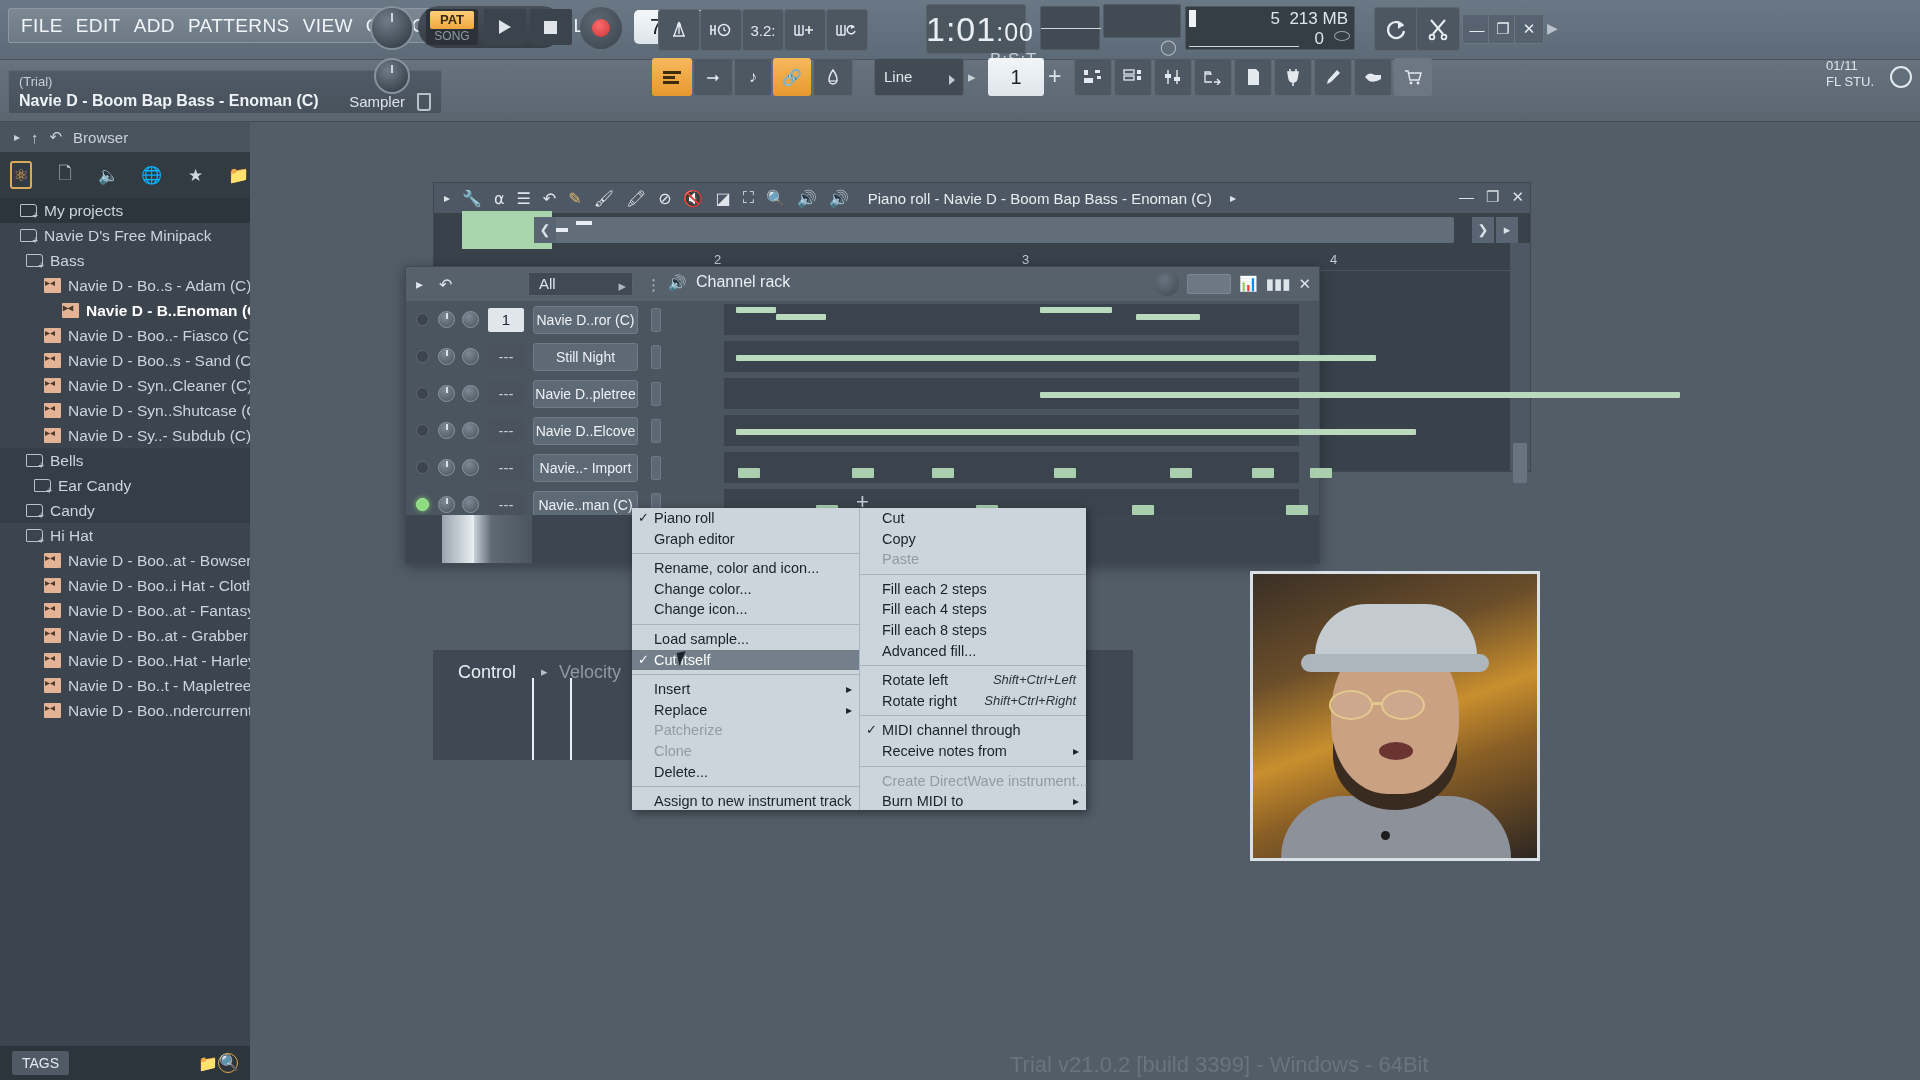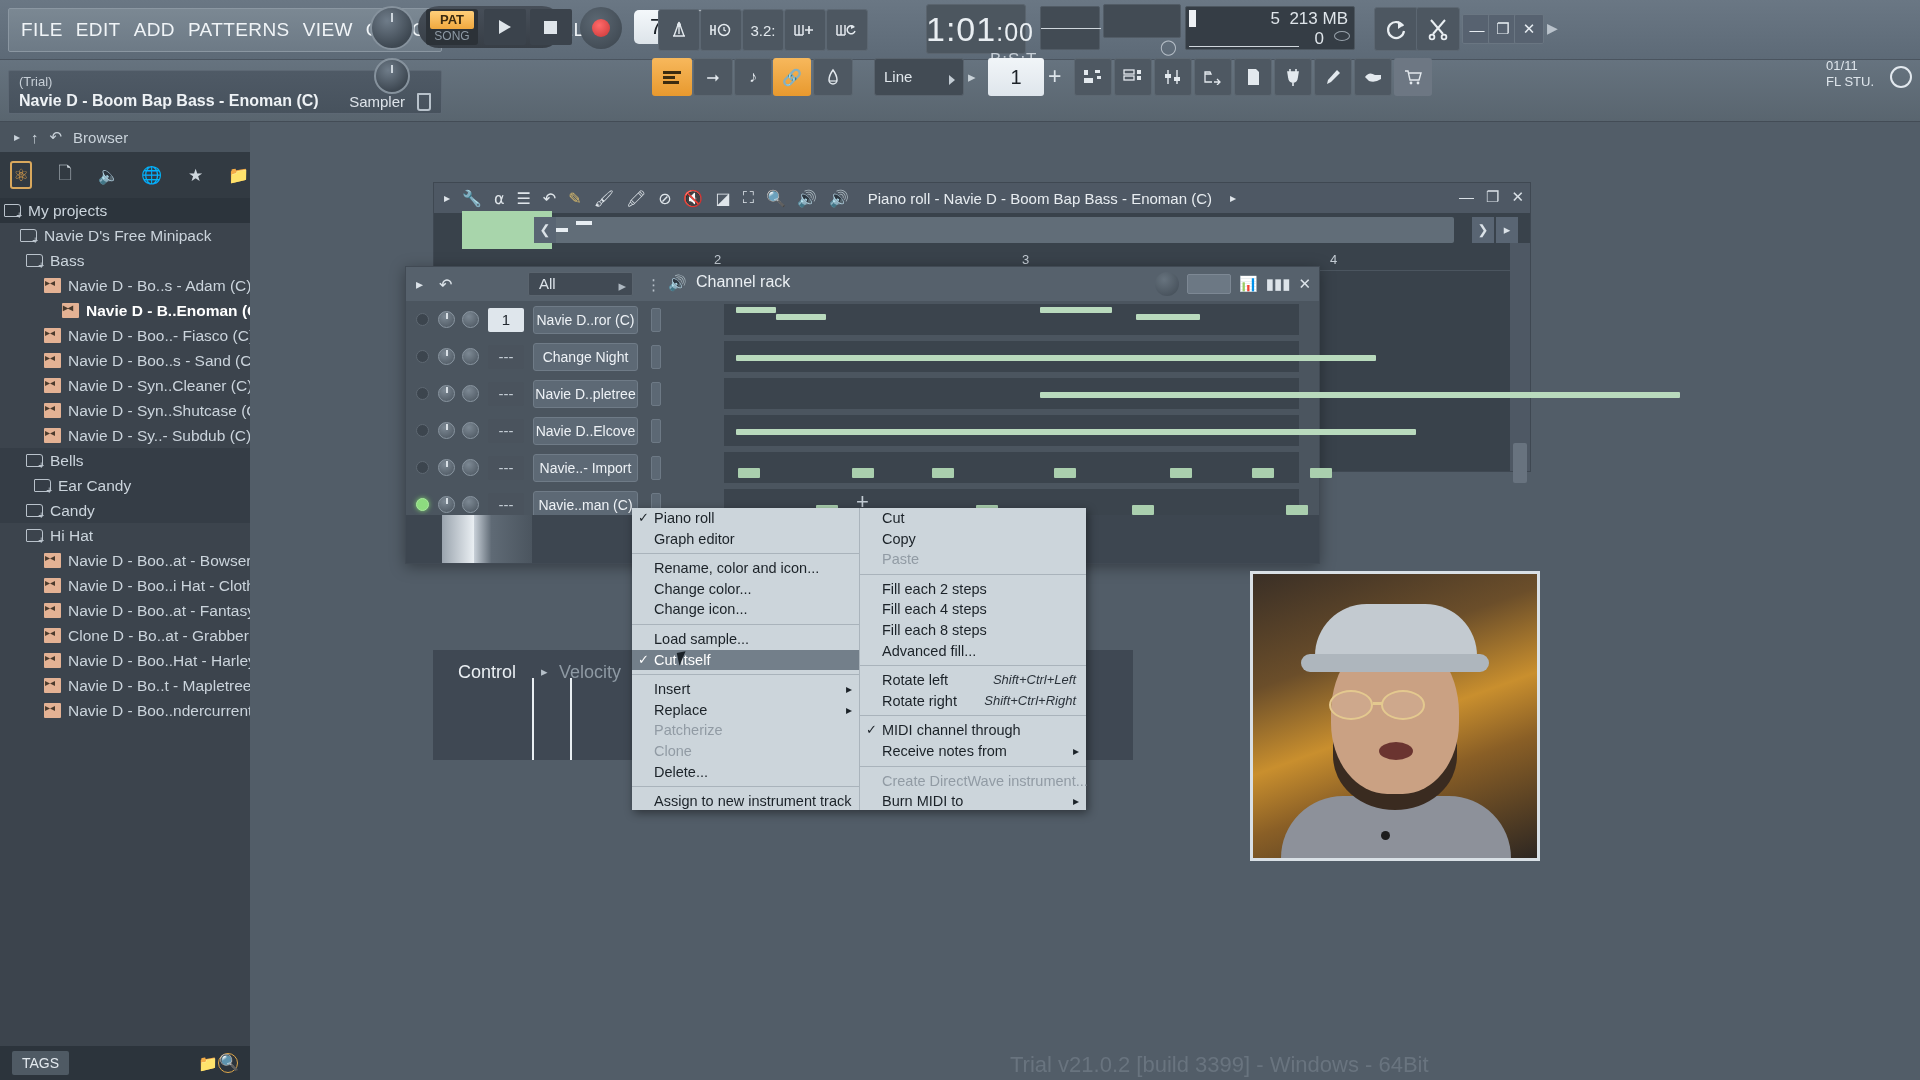--- a/index.html
+++ b/index.html
@@ -18,21 +18,21 @@
     position:absolute; left:0; top:0; width:1920px; height:60px;
     background:linear-gradient(#6a7784,#5d6a77);
     border-bottom:1px solid #4a545f;
   }
   .topbar2 {
     position:absolute; left:0; top:60px; width:1920px; height:62px;
     background:linear-gradient(#66737f,#59656f);
     border-bottom:1px solid #434c56;
   }
   .menubar {
-    position:absolute; left:8px; top:8px; width:434px; height:44px;
+    position:absolute; left:8px; top:8px; width:434px; height:35px;
     background:linear-gradient(#7b8893,#6d7a86);
     border:1px solid #8b97a2; border-radius:2px;
     display:flex; align-items:center; padding-left:12px; gap:13px;
   }
   .menubar span {
     font-size:19px; letter-spacing:.4px; color:#f0f4f7;
     font-family:"Liberation Sans", sans-serif; font-weight:400;
     cursor:default;
   }
   .titlebar {
@@ -496,21 +496,21 @@
     </div>
     <div class="browser-icons">
       <div class="bi active" style="color:#e7a54a;">⚛</div>
       <div class="bi">🗋</div>
       <div class="bi">🔈</div>
       <div class="bi">🌐</div>
       <div class="bi">★</div>
       <div class="bi">📁</div>
     </div>
     <div class="tree" id="tree">
-        <div class="trow sel" style="padding-left: 4px;">
+        <div class="trow sel" style="padding-left: 20px;">
           <span class="fold"></span>
           <span>My projects</span>
         </div>
         <div class="trow" style="padding-left: 20px;">
           <span class="fold"></span>
           <span>Navie D's Free Minipack</span>
         </div>
         <div class="trow" style="padding-left: 26px;">
           <span class="fold"></span>
           <span>Bass</span>
@@ -566,21 +566,21 @@
         <div class="trow" style="padding-left: 44px;">
           <span class="wav"></span>
           <span>Navie D - Boo..i Hat - Cloth</span>
         </div>
         <div class="trow" style="padding-left: 44px;">
           <span class="wav"></span>
           <span>Navie D - Boo..at - Fantasy</span>
         </div>
         <div class="trow" style="padding-left: 44px;">
           <span class="wav"></span>
-          <span>Clone D - Bo..at - Grabber</span>
+          <span>Navie D - Bo..at - Grabber</span>
         </div>
         <div class="trow" style="padding-left: 44px;">
           <span class="wav"></span>
           <span>Navie D - Boo..Hat - Harley</span>
         </div>
         <div class="trow" style="padding-left: 44px;">
           <span class="wav"></span>
           <span>Navie D - Bo..t - Mapletree</span>
         </div>
         <div class="trow" style="padding-left: 44px;">
@@ -679,21 +679,21 @@
             <div class="note" style="left: 52px; top: 10px; width: 50px; height: 6px;"></div>
             <div class="note" style="left: 316px; top: 3px; width: 72px; height: 6px;"></div>
             <div class="note" style="left: 412px; top: 10px; width: 64px; height: 6px;"></div>
           </div>
         </div>
         <div class="chanrow">
           <div class="c-led"></div>
           <div class="c-knob"></div>
           <div class="c-knob2"></div>
           <div class="c-num dash">---</div>
-          <div class="c-name">Change Night</div>
+          <div class="c-name">Still Night</div>
           <div class="c-pan"></div>
           <div class="c-steps">
             <div class="note" style="left: 12px; top: 14px; width: 640px; height: 6px;"></div>
           </div>
         </div>
         <div class="chanrow">
           <div class="c-led"></div>
           <div class="c-knob"></div>
           <div class="c-knob2"></div>
           <div class="c-num dash">---</div>

